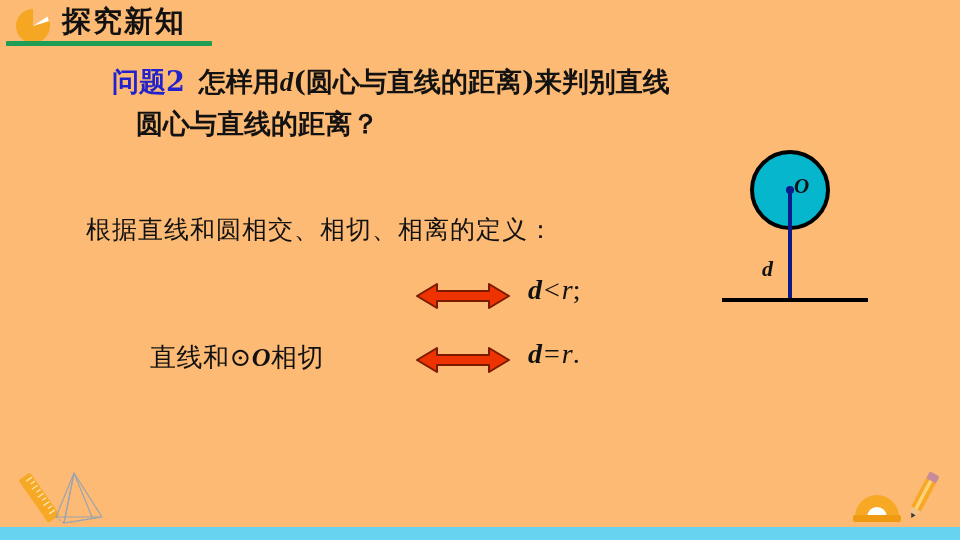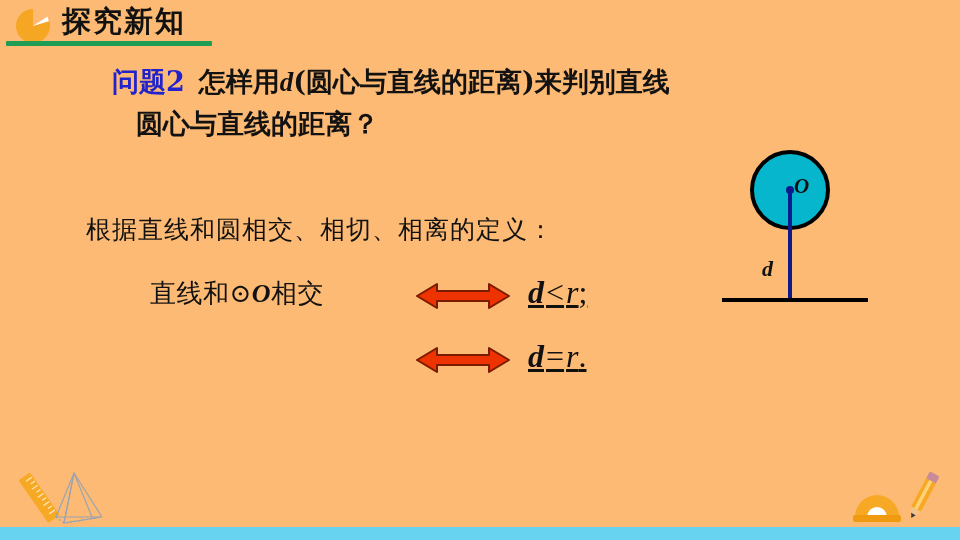--- a/index.html
+++ b/index.html
@@ -133,24 +133,23 @@
     left: 265px;
     top: 6px;
     width: 96px;
     height: 28px;
   }
   .rel-right {
     position: absolute;
     left: 378px;
     top: -2px;
     font-family: "Liberation Serif", "DejaVu Serif", serif;
-    font-size: 32px;
-    color: #111111;
-    white-space: nowrap;
-    text-decoration: underline;
+    font-size: 28px;
+    color: #111111;
+    white-space: nowrap;
   }
   .rel-right .v-d {
     font-style: italic;
     font-weight: 700;
   }
   .rel-right .v-op {
     font-weight: 400;
     padding: 0 2px;
   }
   .rel-right .v-r {
@@ -236,35 +235,35 @@
       <span id="q-label">问题2</span><span id="q-line1-text">怎样用</span><span class="math-d">d</span><span>(圆心与直线的距离)来判别直线</span>
     </div>
     <div class="q-line" id="q-line2">圆心与直线的距离？</div>
   </div>
 
   <div id="premise">根据直线和圆相交、相切、相离的定义：</div>
 
   <div id="relations">
 
     <div class="relation-row">
-      <div class="rel-left">
-        <span>直线和⊙</span><span class="circ-o">O</span><span>相交</span>
-      </div>
       <div class="rel-arrow">
         <svg width="96" height="28" viewBox="0 0 96 28">
           <polygon points="2,14 22,2 22,9 74,9 74,2 94,14 74,26 74,19 22,19 22,26" fill="#EE3300" stroke="#7A1B00" stroke-width="2" stroke-linejoin="round"></polygon>
         </svg>
       </div>
       <div class="rel-right">
         <span class="v-d">d</span><span class="v-op">&lt;</span><span class="v-r">r</span><span>;</span>
       </div>
     </div>
 
 
     <div class="relation-row">
+      <div class="rel-left">
+        <span>直线和⊙</span><span class="circ-o">O</span><span>相切</span>
+      </div>
       <div class="rel-arrow">
         <svg width="96" height="28" viewBox="0 0 96 28">
           <polygon points="2,14 22,2 22,9 74,9 74,2 94,14 74,26 74,19 22,19 22,26" fill="#EE3300" stroke="#7A1B00" stroke-width="2" stroke-linejoin="round"></polygon>
         </svg>
       </div>
       <div class="rel-right">
         <span class="v-d">d</span><span class="v-op">=</span><span class="v-r">r</span><span>.</span>
       </div>
     </div>
 

